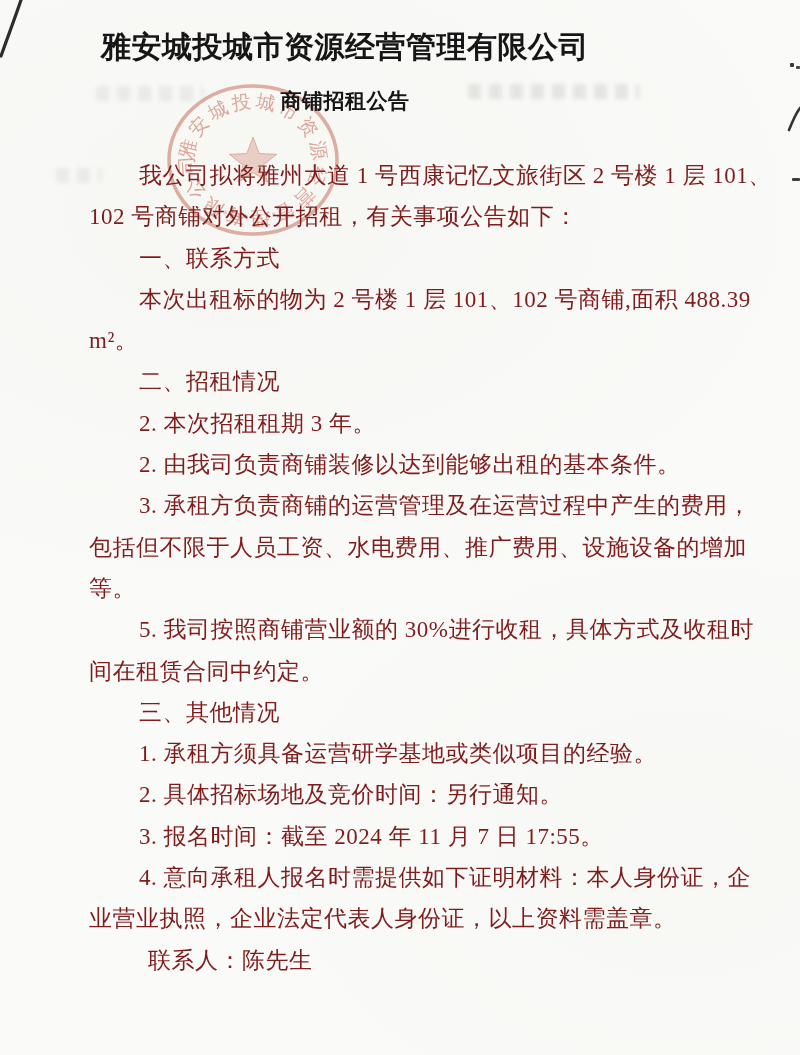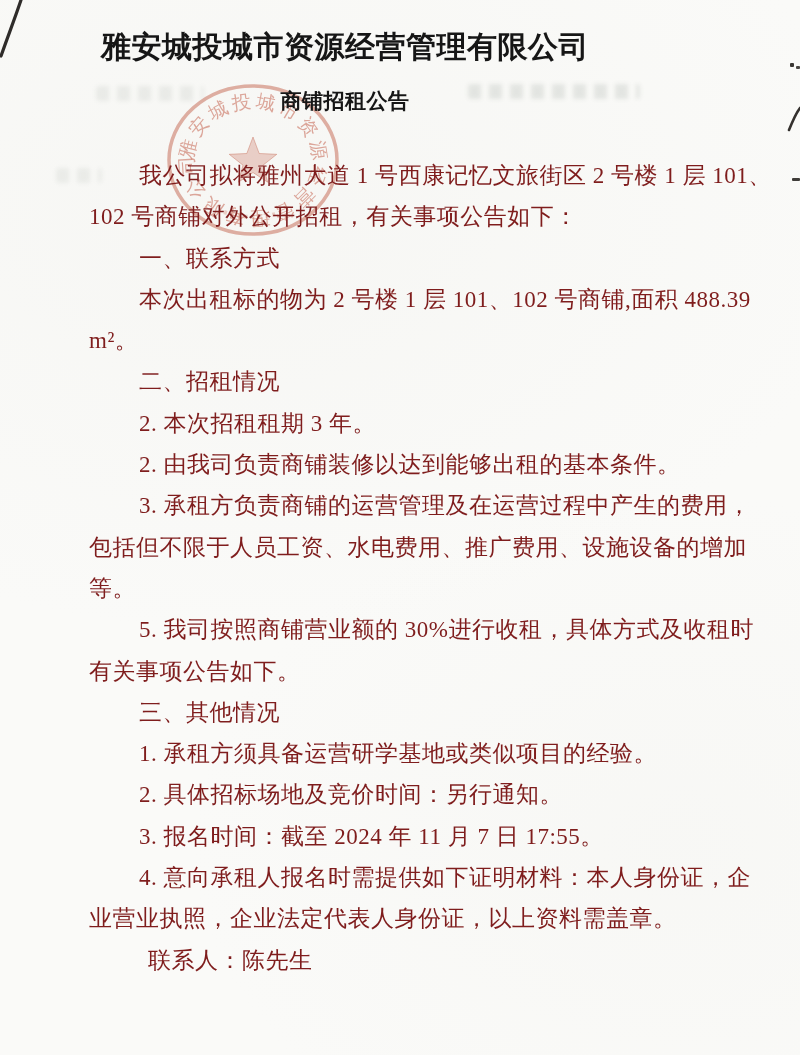--- a/index.html
+++ b/index.html
@@ -97,21 +97,21 @@
     <div class="ln i1">一、联系方式</div>
     <div class="ln i1">本次出租标的物为 2 号楼 1 层 101、102 号商铺,面积 488.39</div>
     <div class="ln i0">m²。</div>
     <div class="ln i1">二、招租情况</div>
     <div class="ln i1">2. 本次招租租期 3 年。</div>
     <div class="ln i1">2. 由我司负责商铺装修以达到能够出租的基本条件。</div>
     <div class="ln i1">3. 承租方负责商铺的运营管理及在运营过程中产生的费用，</div>
     <div class="ln i0">包括但不限于人员工资、水电费用、推广费用、设施设备的增加</div>
     <div class="ln i0">等。</div>
     <div class="ln i1">5. 我司按照商铺营业额的 30%进行收租，具体方式及收租时</div>
-    <div class="ln i0">有关事项公告如下。</div>
+    <div class="ln i0">间在租赁合同中约定。</div>
     <div class="ln i1">三、其他情况</div>
     <div class="ln i1">1. 承租方须具备运营研学基地或类似项目的经验。</div>
     <div class="ln i1">2. 具体招标场地及竞价时间：另行通知。</div>
     <div class="ln i1">3. 报名时间：截至 2024 年 11 月 7 日 17:55。</div>
     <div class="ln i1">4. 意向承租人报名时需提供如下证明材料：本人身份证，企</div>
     <div class="ln i0">业营业执照，企业法定代表人身份证，以上资料需盖章。</div>
     <div class="ln i2">联系人：陈先生</div>
   </div>
 
   <svg class="artifact corner-line" width="26" height="60" viewBox="0 0 26 60">

